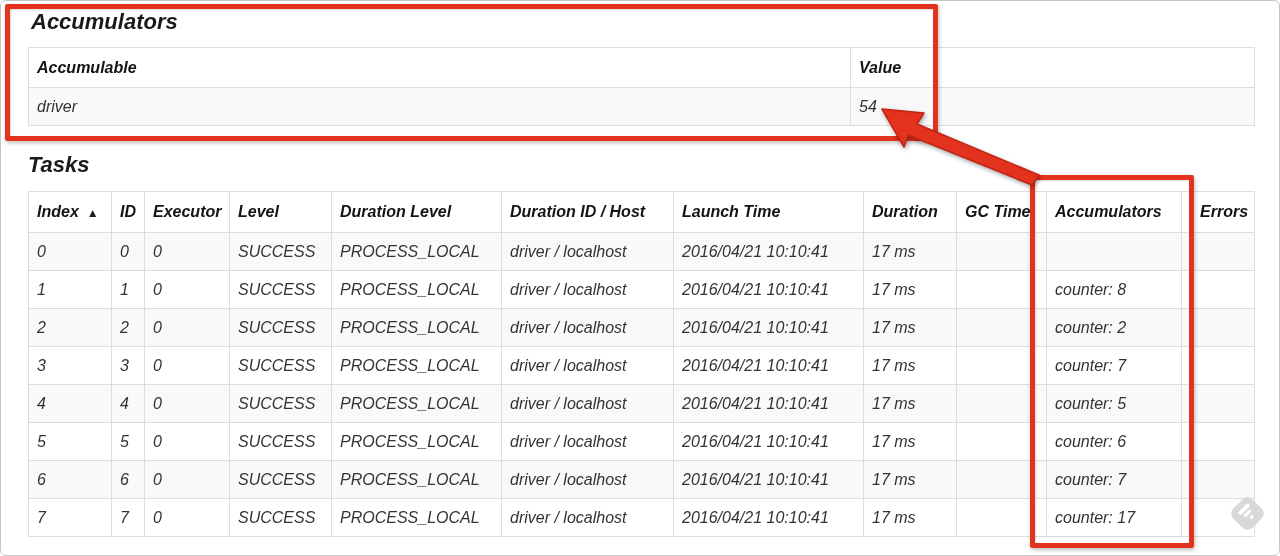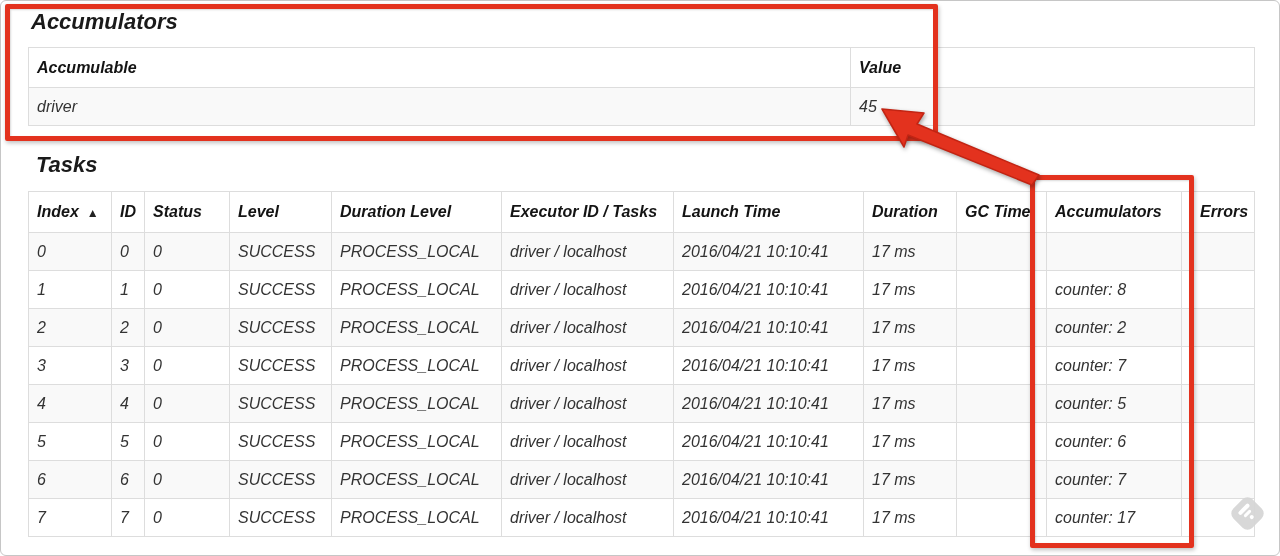--- a/index.html
+++ b/index.html
@@ -20,21 +20,21 @@
     font-style: italic;
   }
   .content { padding: 9px 27px 0 27px; }
 
   .section-heading {
     font-size: 22px; font-weight: bold;
     color: var(--heading-text, #1a1a1a);
     line-height: 24px;
     margin: 0 0 13px 3px;
   }
-  .tasks-heading { margin: 27px 0 14px 8px; }
+  .tasks-heading { margin: 27px 0 14px 0; }
 
   table {
     border-collapse: collapse;
     table-layout: fixed;
     width: 1226px;
     font-size: 16px;
     color: var(--cell-text, #333333);
     border-radius: 27px;
   }
   th, td {
@@ -127,21 +127,21 @@
             <span data-name="column-label">Accumulable</span>
           </th>
           <th data-name="accumulators-col-header-value">
             <span data-name="column-label">Value</span>
           </th>
         </tr>
       </thead>
       <tbody id="accumulators-tbody" data-name="accumulators-table-body">
           <tr data-name="accumulable-row">
             <td data-name="accumulable-cell-accumulable">driver</td>
-            <td data-name="accumulable-cell-value">45</td>
+            <td data-name="accumulable-cell-value">54</td>
           </tr>
         </tbody>
     </table>
 
     <h2 class="section-heading tasks-heading" data-name="tasks-heading">Tasks</h2>
 
     <table data-name="tasks-table">
       <colgroup>
         <col style="width:83px">
           <col style="width:33px">
@@ -152,24 +152,24 @@
         <col style="width:190px">
           <col style="width:93px">
           <col style="width:90px">
         <col style="width:135px">
           <col style="width:73px">
       </colgroup>
       <thead>
         <tr id="tasks-header-row" data-name="tasks-header-row">
             <th data-name="tasks-col-header-index"><span data-name="column-label">Index</span><span class="sort-arrow" data-name="sort-ascending-icon">▲</span></th>
             <th data-name="tasks-col-header-id"><span data-name="column-label">ID</span></th>
-            <th data-name="tasks-col-header-attempt"><span data-name="column-label">Status</span></th>
+            <th data-name="tasks-col-header-attempt"><span data-name="column-label">Executor</span></th>
             <th data-name="tasks-col-header-status"><span data-name="column-label">Level</span></th>
             <th data-name="tasks-col-header-locality_level"><span data-name="column-label">Duration Level</span></th>
-            <th data-name="tasks-col-header-executor_id_host"><span data-name="column-label">Executor ID / Tasks</span></th>
+            <th data-name="tasks-col-header-executor_id_host"><span data-name="column-label">Duration ID / Host</span></th>
             <th data-name="tasks-col-header-launch_time"><span data-name="column-label">Launch Time</span></th>
             <th data-name="tasks-col-header-duration"><span data-name="column-label">Duration</span></th>
             <th data-name="tasks-col-header-gc_time"><span data-name="column-label">GC Time</span></th>
             <th data-name="tasks-col-header-accumulators"><span data-name="column-label">Accumulators</span></th>
             <th data-name="tasks-col-header-errors"><span data-name="column-label">Errors</span></th>
           </tr>
       </thead>
       <tbody id="tasks-tbody" data-name="tasks-table-body">
           <tr data-name="task-row">
             <td data-name="task-cell-index">0</td>

